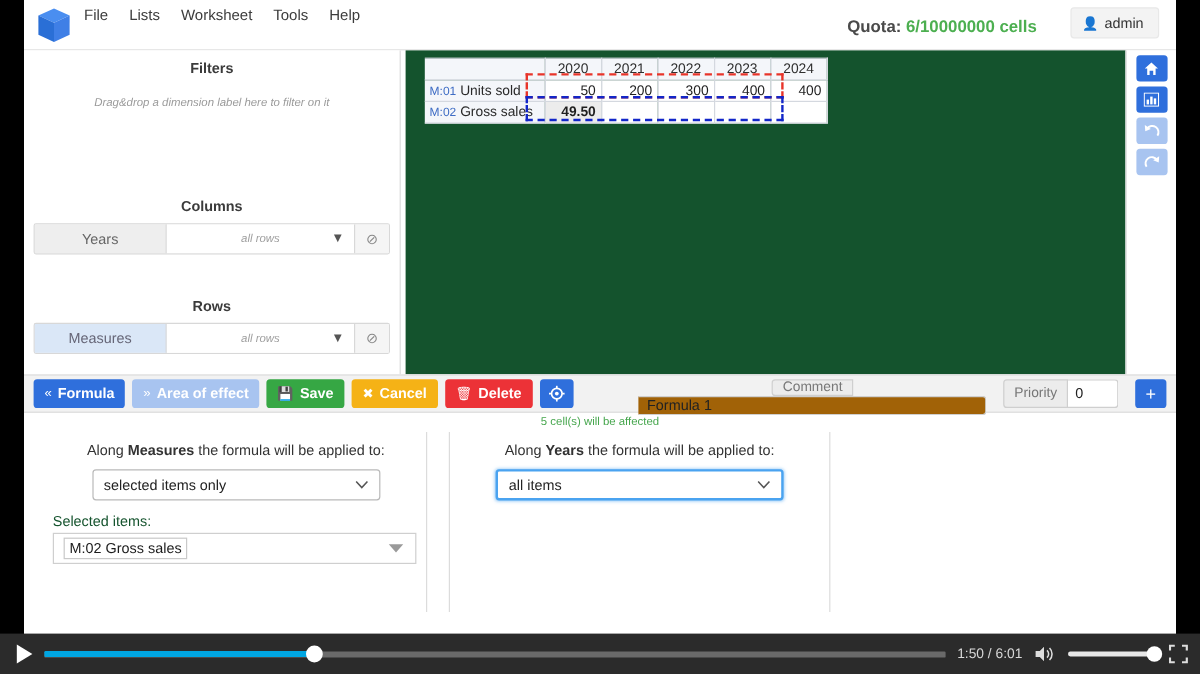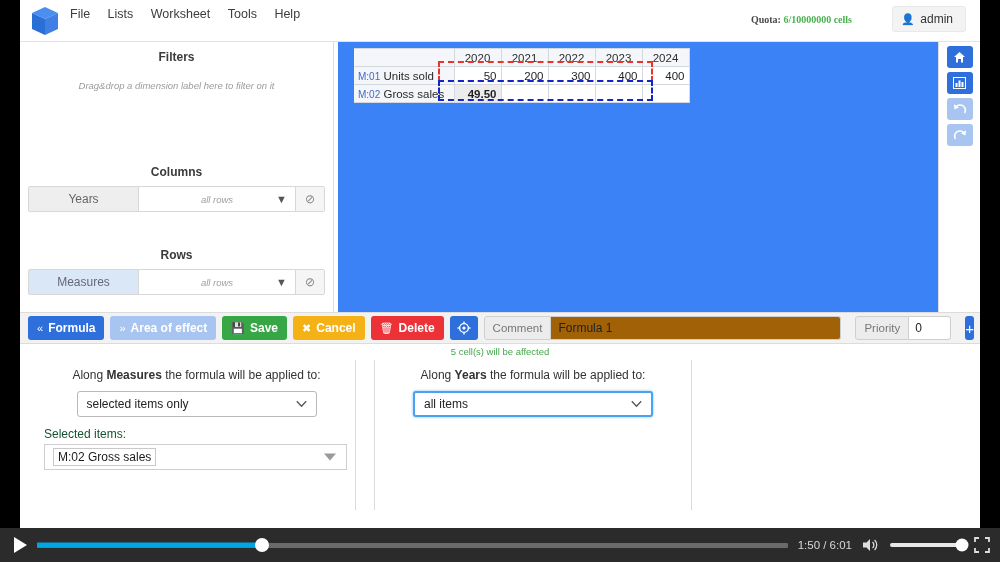--- a/index.html
+++ b/index.html
@@ -30,22 +30,22 @@
   #app-title {
     font-size: 15px; font-weight: bold; color: #2a2a2a; line-height: 17px;
     letter-spacing: .1px;
   }
   #menubar { margin-top: 2px; }
   .menu-item {
     display: inline-block; font-size: 12.5px; color: #3c3c3c;
     margin-right: 13px; cursor: pointer;
   }
   #quota {
-    position: absolute; right: 128px; top: 14px;
-    font-size: 10px; font-weight: bold; color: #4a4a4a; font-family: Liberation Serif, serif;
+    position: absolute; right: 116px; top: 14px;
+    font-size: 14px; font-weight: bold; color: #4a4a4a;
   }
   #quota .num { color: #4caf50; }
   #admin-btn {
     position: absolute; right: 14px; top: 6px;
     background: #f3f3f3; border: 1px solid #e8e8e8; border-radius: 3px;
     padding: 5px 12px 5px 9px; font-size: 12px; color: #333;
     display: flex; align-items: center; gap: 5px; cursor: pointer;
   }
   .user-glyph { font-size: 11px; color: #444; }
 
@@ -90,21 +90,21 @@
   .shelf-clear {
     width: 28px; display: flex; align-items: center; justify-content: center;
     background: #f5f5f5; font-size: 12px; color: #888;
   }
   #cols-section { height: 83px; }
   #rows-section { height: 72px; }
 
   
   #grid-pane {
     position: absolute; left: 318px; top: 0; right: 42px; height: 270px;
-    background: #3b82f6; overflow: hidden;
+    background: #14532d; overflow: hidden;
   }
   table#data-grid {
     border-collapse: collapse; margin: 6px 0 0 16px; table-layout: fixed;
   }
   #data-grid th, #data-grid td {
     border: 1px solid #d4d8df; font-size: 11.5px; height: 18px;
     padding: 0 4px; background: #fff;
   }
   #data-grid th.corner { width: 100px; background: #f4f6fa; border-left: none; }
   #data-grid th.yr {
@@ -152,21 +152,21 @@
     display: flex; align-items: center; gap: 5px; white-space: nowrap;
   }
   .fbtn .gl { font-size: 11px; font-weight: normal; }
   .fbtn.blue   { background: #2f6fdc; }
   .fbtn.pale   { background: #a8c4f0; color: #ffffff; }
   .fbtn.green  { background: #36a744; }
   .fbtn.amber  { background: #f5b216; }
   .fbtn.red    { background: #ec3237; }
   .fbtn.icon   { background: #2f6fdc; padding: 0 7px; }
   #comment-group {
-    margin-left: auto; display: flex; align-items: center; height: 24px;
+    margin-left: auto; display: flex; align-items: center; height: 24px; flex-direction: column;
   }
   .addon {
     height: 24px; display: flex; align-items: center; padding: 0 8px;
     background: #ececec; border: 1px solid #cfcfcf; font-size: 11.5px;
     color: #777; border-radius: 3px 0 0 3px;
   }
   #comment-input {
     height: 24px; width: 290px; border: 1px solid #cfcfcf; border-left: none;
     border-radius: 0 3px 3px 0; font-size: 12px; padding: 0 7px; color: #222;
     font-family: "Liberation Sans", sans-serif; background: #a16207; outline: none;

